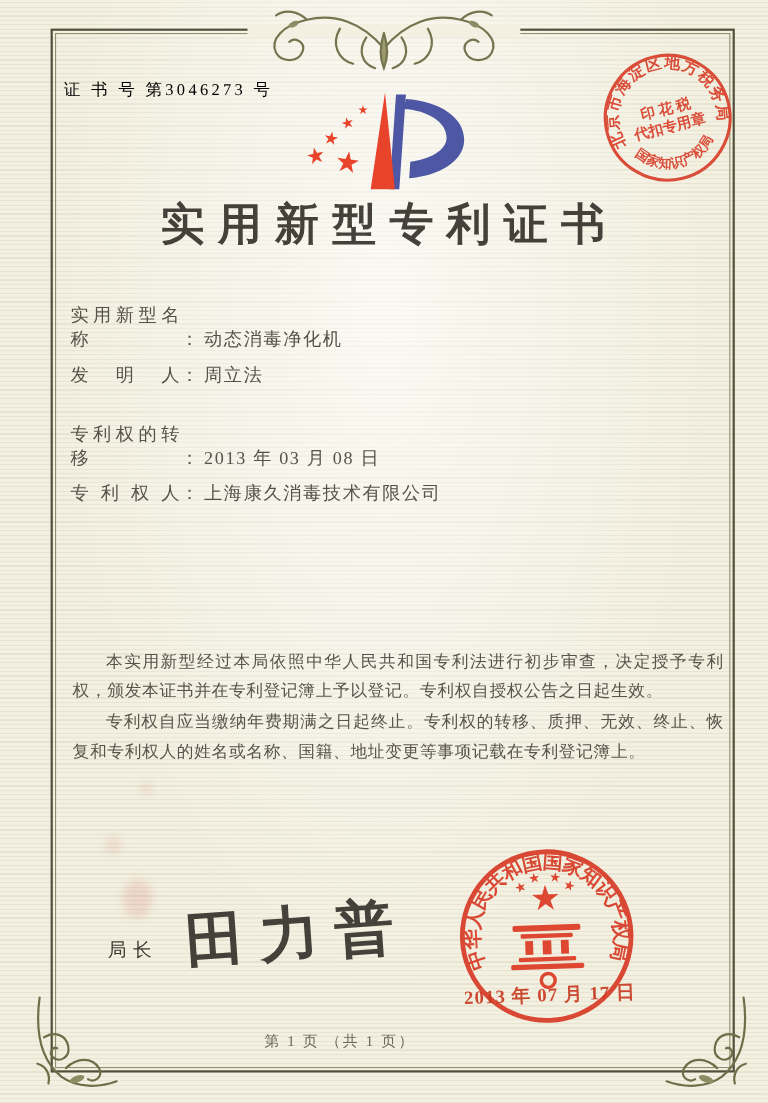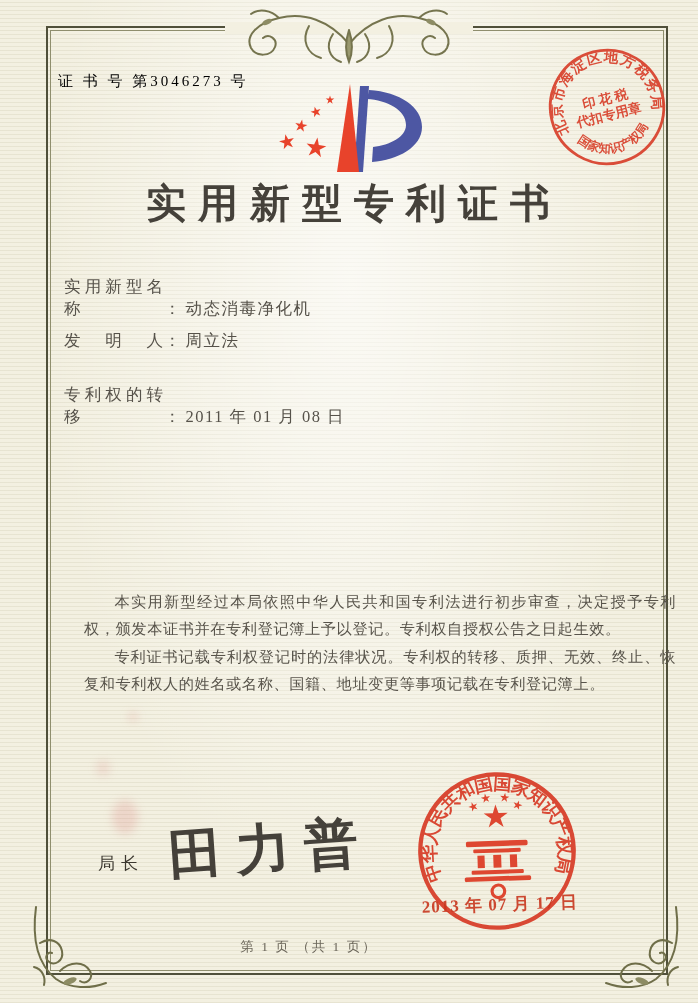--- a/index.html
+++ b/index.html
@@ -44,21 +44,21 @@
 
   .fields{position:absolute;left:64px;top:276px;width:560px;}
   .field-row{height:54px;font-size:16.5px;color:#56524a;letter-spacing:1px;}
   .field-label{display:inline-block;width:100px;text-align:justify;text-align-last:justify;}
   .field-colon{display:inline-block;margin-right:4px;}
   .field-value{letter-spacing:1.5px;}
 
   .body-text{
     position:absolute;left:66px;top:588px;width:592px;
     font-size:15.2px;line-height:27.4px;color:#58544b;
-    text-align:justify;letter-spacing:0.6px;margin-left:18px;
+    text-align:justify;letter-spacing:0.6px;
   }
   .body-text p{margin:0;text-indent:2em;}
 
   .sig-label{
     position:absolute;left:98px;top:852px;
     font-size:17px;letter-spacing:6px;color:#3c3830;text-align:right;
   }
   .sig-name{
     position:absolute;left:168px;top:812px;width:230px;
     font-size:54px;color:#2e2a24;transform:rotate(-4deg);
@@ -160,27 +160,30 @@
 <div class="title">实用新型专利证书</div>
 
 <div class="fields">
   <div class="field-row">
     <span class="field-label">实用新型名称</span><span class="field-colon">：</span><span class="field-value">动态消毒净化机</span>
   </div>
   <div class="field-row">
     <span class="field-label">发明人</span><span class="field-colon">：</span><span class="field-value">周立法</span>
   </div>
   <div class="field-row">
-    <span class="field-label">专利权的转移</span><span class="field-colon">：</span><span class="field-value">2011 年 01 月 08 日</span>
+    <span class="field-label">专利权的转移</span><span class="field-colon">：</span><span class="field-value">2013 年 03 月 08 日</span>
+  </div>
+  <div class="field-row">
+    <span class="field-label">专利权人</span><span class="field-colon">：</span><span class="field-value">上海康久消毒技术有限公司</span>
   </div>
 </div>
 
 <div class="body-text">
   <p>本实用新型经过本局依照中华人民共和国专利法进行初步审查，决定授予专利权，颁发本证书并在专利登记簿上予以登记。专利权自授权公告之日起生效。</p>
-  <p>专利证书记载专利权登记时的法律状况。专利权的转移、质押、无效、终止、恢复和专利权人的姓名或名称、国籍、地址变更等事项记载在专利登记簿上。</p>
+  <p>专利权自应当缴纳年费期满之日起终止。专利权的转移、质押、无效、终止、恢复和专利权人的姓名或名称、国籍、地址变更等事项记载在专利登记簿上。</p>
 </div>
 
 <div class="sig-label">局长</div>
 <div class="sig-name">田力普</div>
 
 <svg class="tax-seal" viewBox="0 0 200 200">
   <defs>
     <path id="taxTopArc" d="M32.3,124.6 A72,72 0 1 1 167.7,124.6"></path>
     <path id="taxBottomArc" d="M41,141.3 A72,72 0 0 0 159,141.3"></path>
   </defs>

